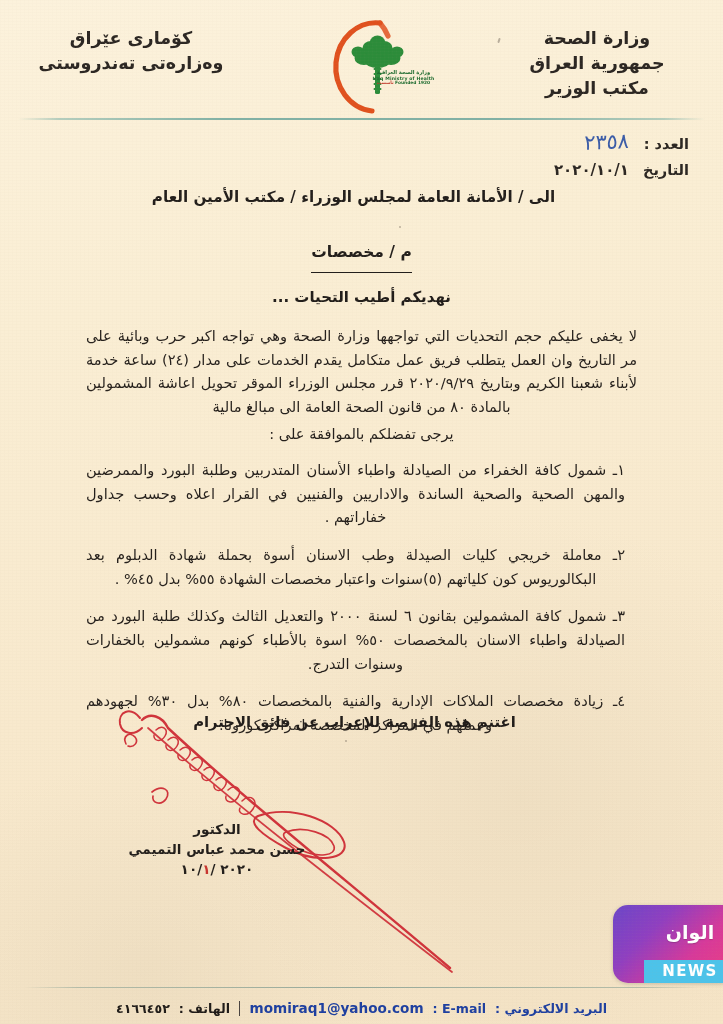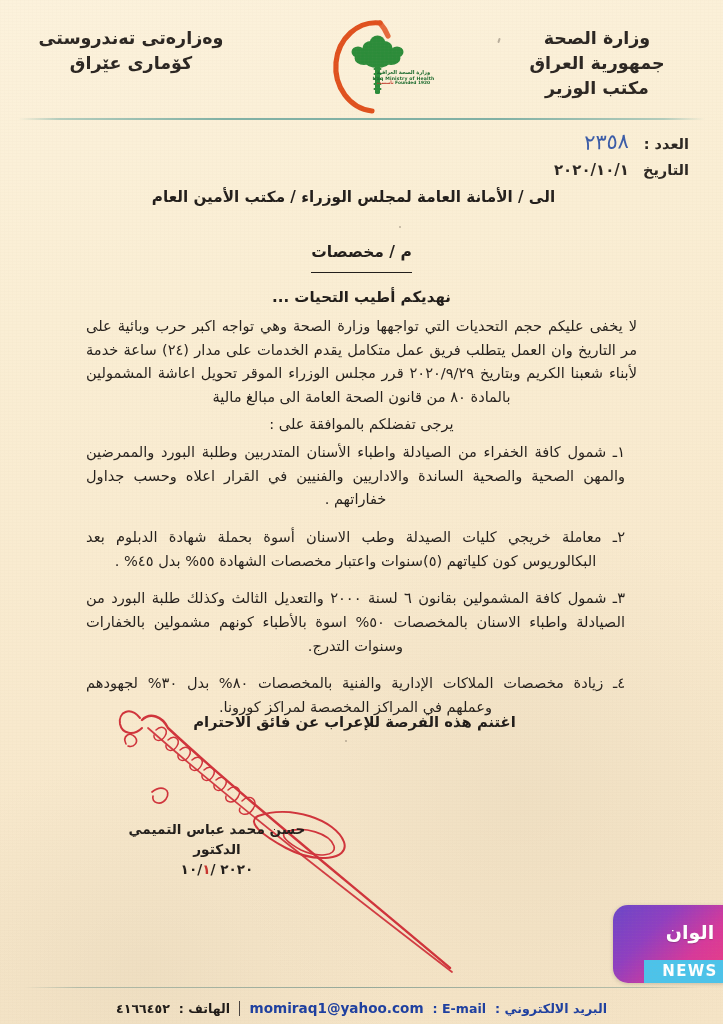--- a/index.html
+++ b/index.html
@@ -167,31 +167,31 @@
     right: 86px;
     left: 86px;
     direction: rtl;
     text-align: justify;
     text-align-last: center;
   }
   .greet {
     font-size: 15px;
     font-weight: bold;
     text-align: center;
-    margin-bottom: 8px;
+    margin-bottom: 18px;
     color: #201c19;
   }
   .para {
     font-size: 14.6px;
     line-height: 1.62;
     color: #241f1b;
     text-align: justify;
     margin: 0 0 3px 0;
   }
-  .para-last { text-align: right; margin-bottom: 5px; }
+  .para-last { text-align: right; margin-bottom: 13px; }
   .item {
     font-size: 14.6px;
     line-height: 1.62;
     color: #241f1b;
     text-align: justify;
     margin: 0 12px 14px 0;
   }
   .closing {
     position: absolute;
     top: 713px;
@@ -348,22 +348,22 @@
         <div class="l2">Iraq Ministry of Health</div>
         <div class="l3">
           <span>Founded</span>
           <span>1920</span>
           <span class="red">تأسست</span>
         </div>
       </div>
     </div>
 
     <div class="hdr-block hdr-ku">
+      <div>كۆماری عێراق</div>
       <div>وەزارەتی تەندروستی</div>
-      <div>كۆماری عێراق</div>
     </div>
   </div>
 
   <div class="rule"></div>
 
   <div class="meta">
     <div class="meta-row">
       <span class="meta-label">العدد :</span>
       <span class="meta-hand">٢٣٥٨</span>
     </div>
@@ -411,22 +411,22 @@
       <path d="M196 132 c 18 -7 44 2 48 14 c 3 10 -16 12 -33 4 c -13 -7 -22 -15 -15 -18 z" stroke-width="1.6"></path>
 
       <path d="M50 18 c -10 -12 -22 -6 -20 6 c 2 10 14 12 22 4" stroke-width="2"></path>
       <path d="M36 44 c -4 -8 4 -13 9 -7 c 4 5 -1 11 -7 9" stroke-width="1.6"></path>
 
       <path d="M62 92 c 10 -8 20 -2 14 7 c -5 7 -15 4 -13 -3" stroke-width="1.7"></path>
     </g>
   </svg>
 
   <div class="sig-block">
+    <div class="l">الدكتور</div>
     <div class="l">حسن محمد عباس التميمي</div>
-    <div class="l">الدكتور</div>
     <div class="date">
       <span>٢٠٢٠</span>
       <span>/١٠/</span><span class="red">١</span>
     </div>
   </div>
 
   <div class="wm">
     <div class="wm-ar">
       <span>الوان</span>
     </div>

